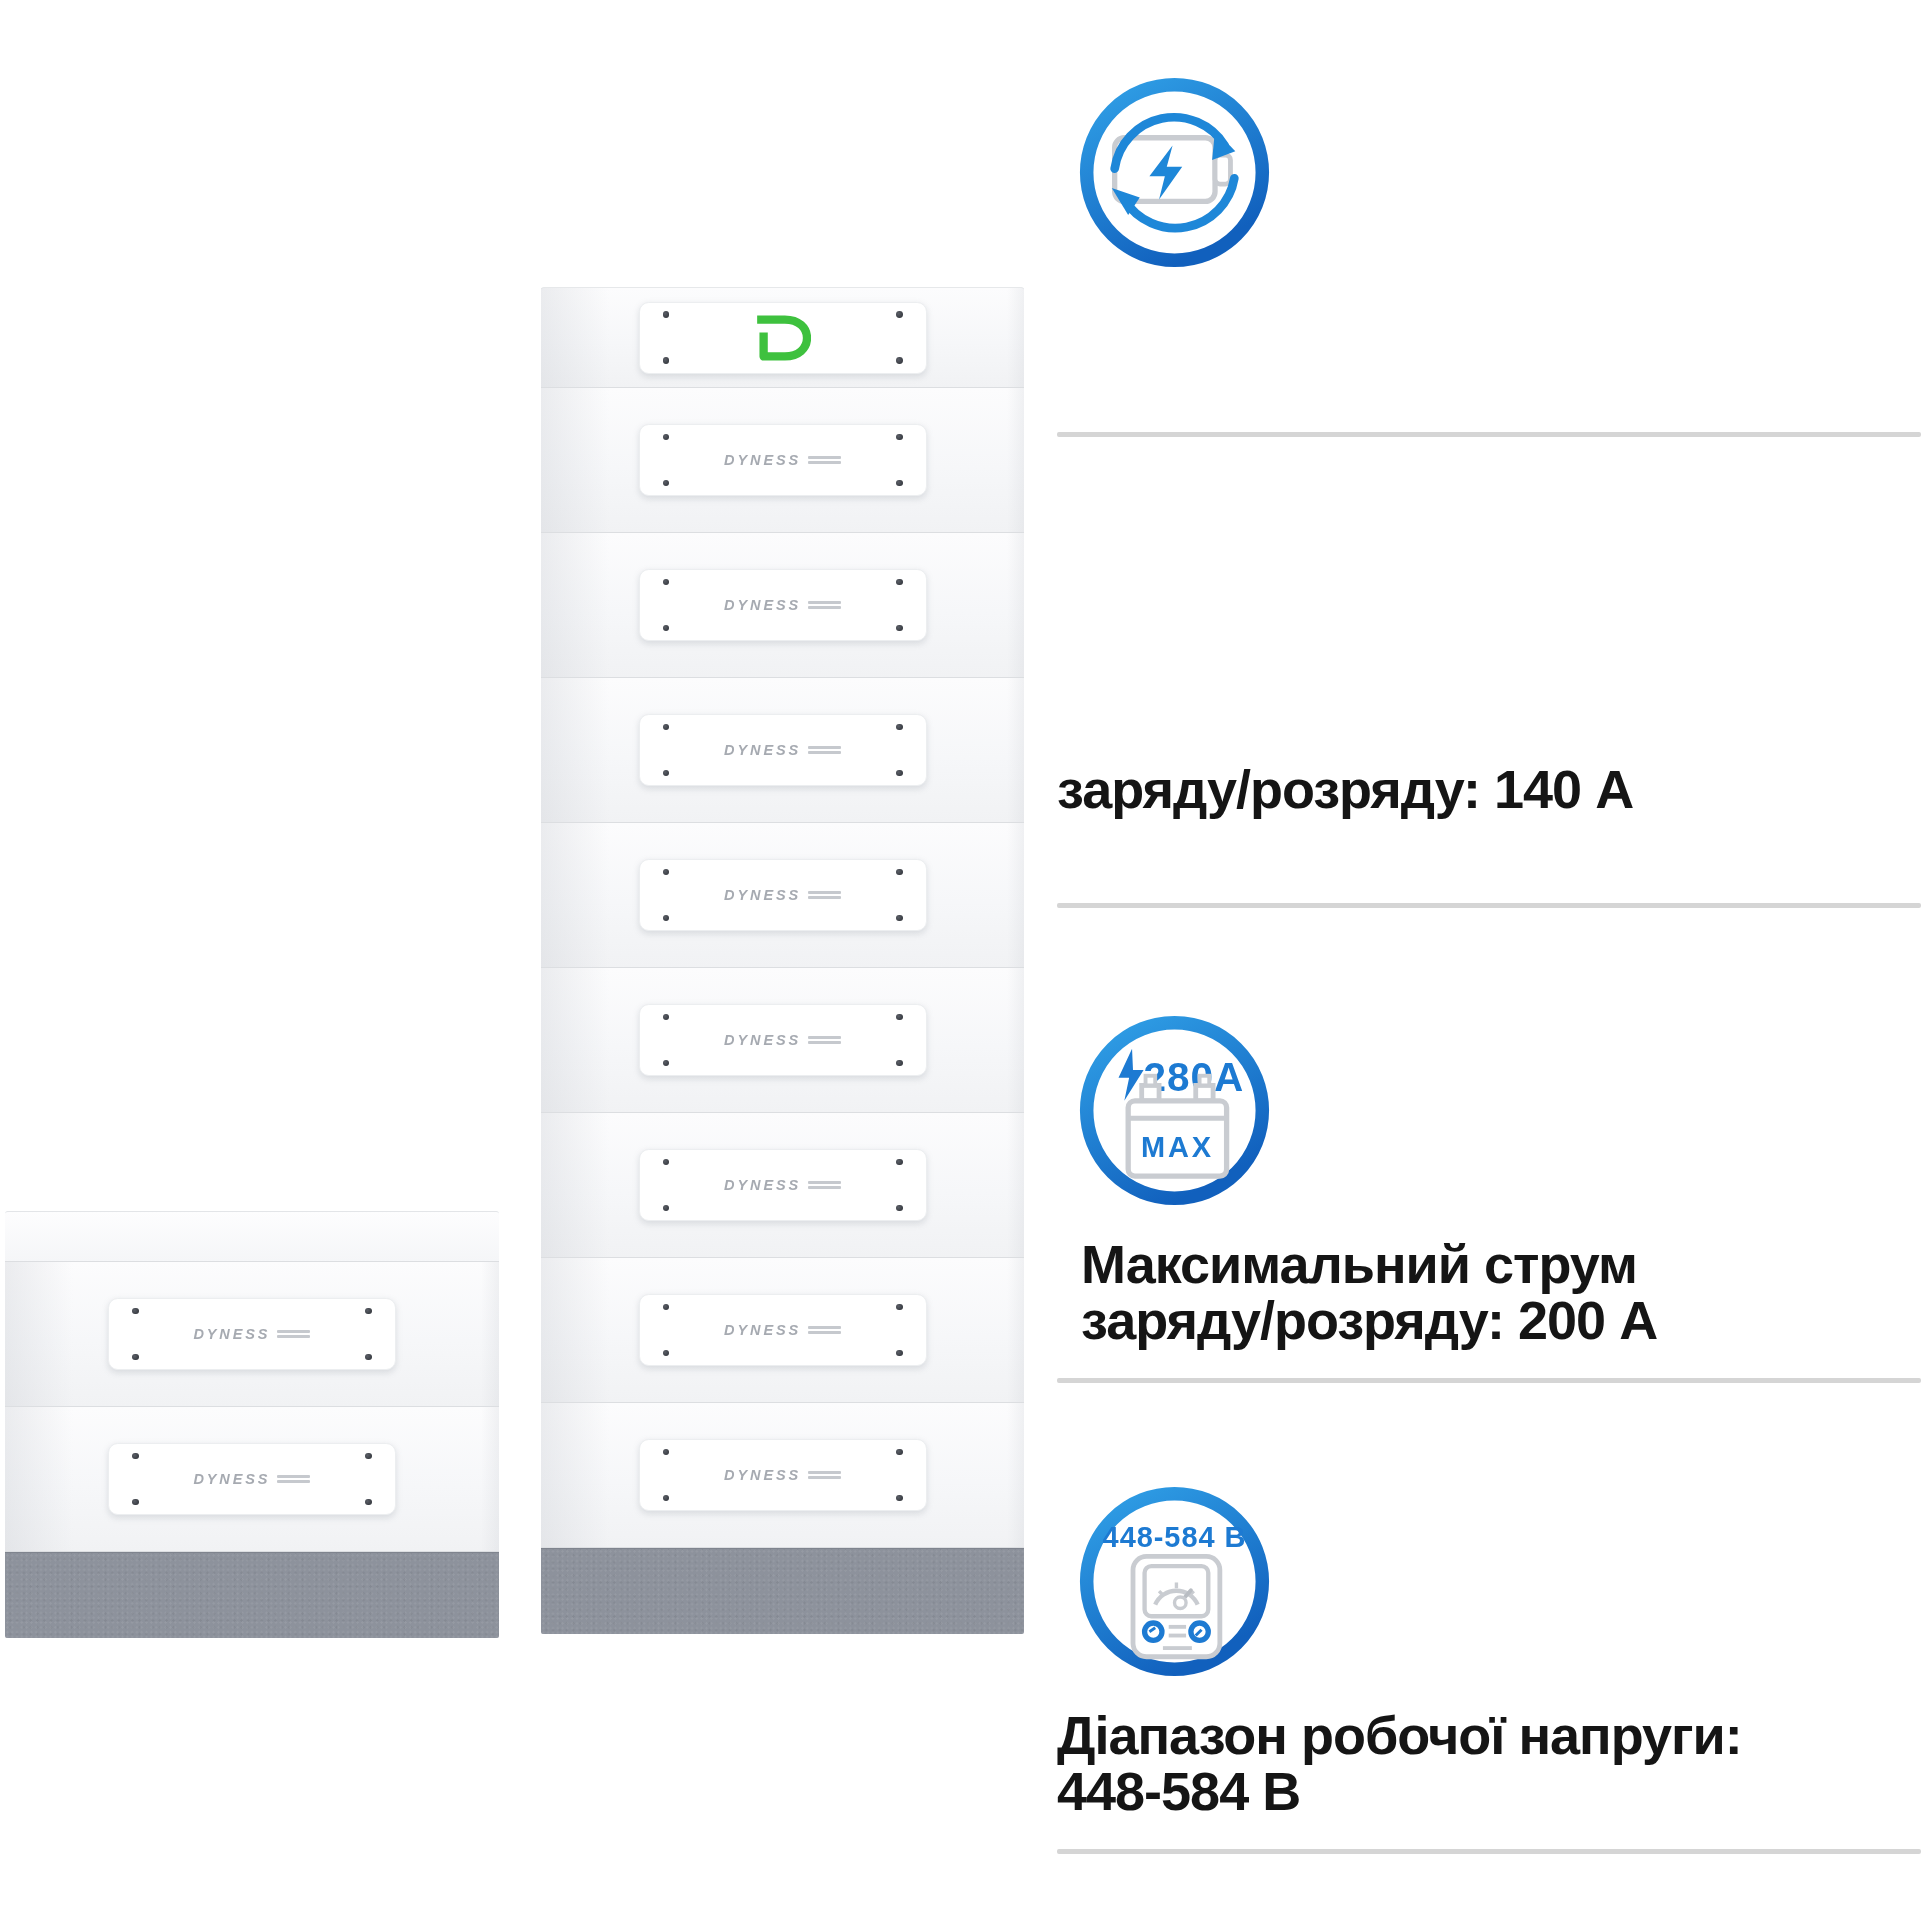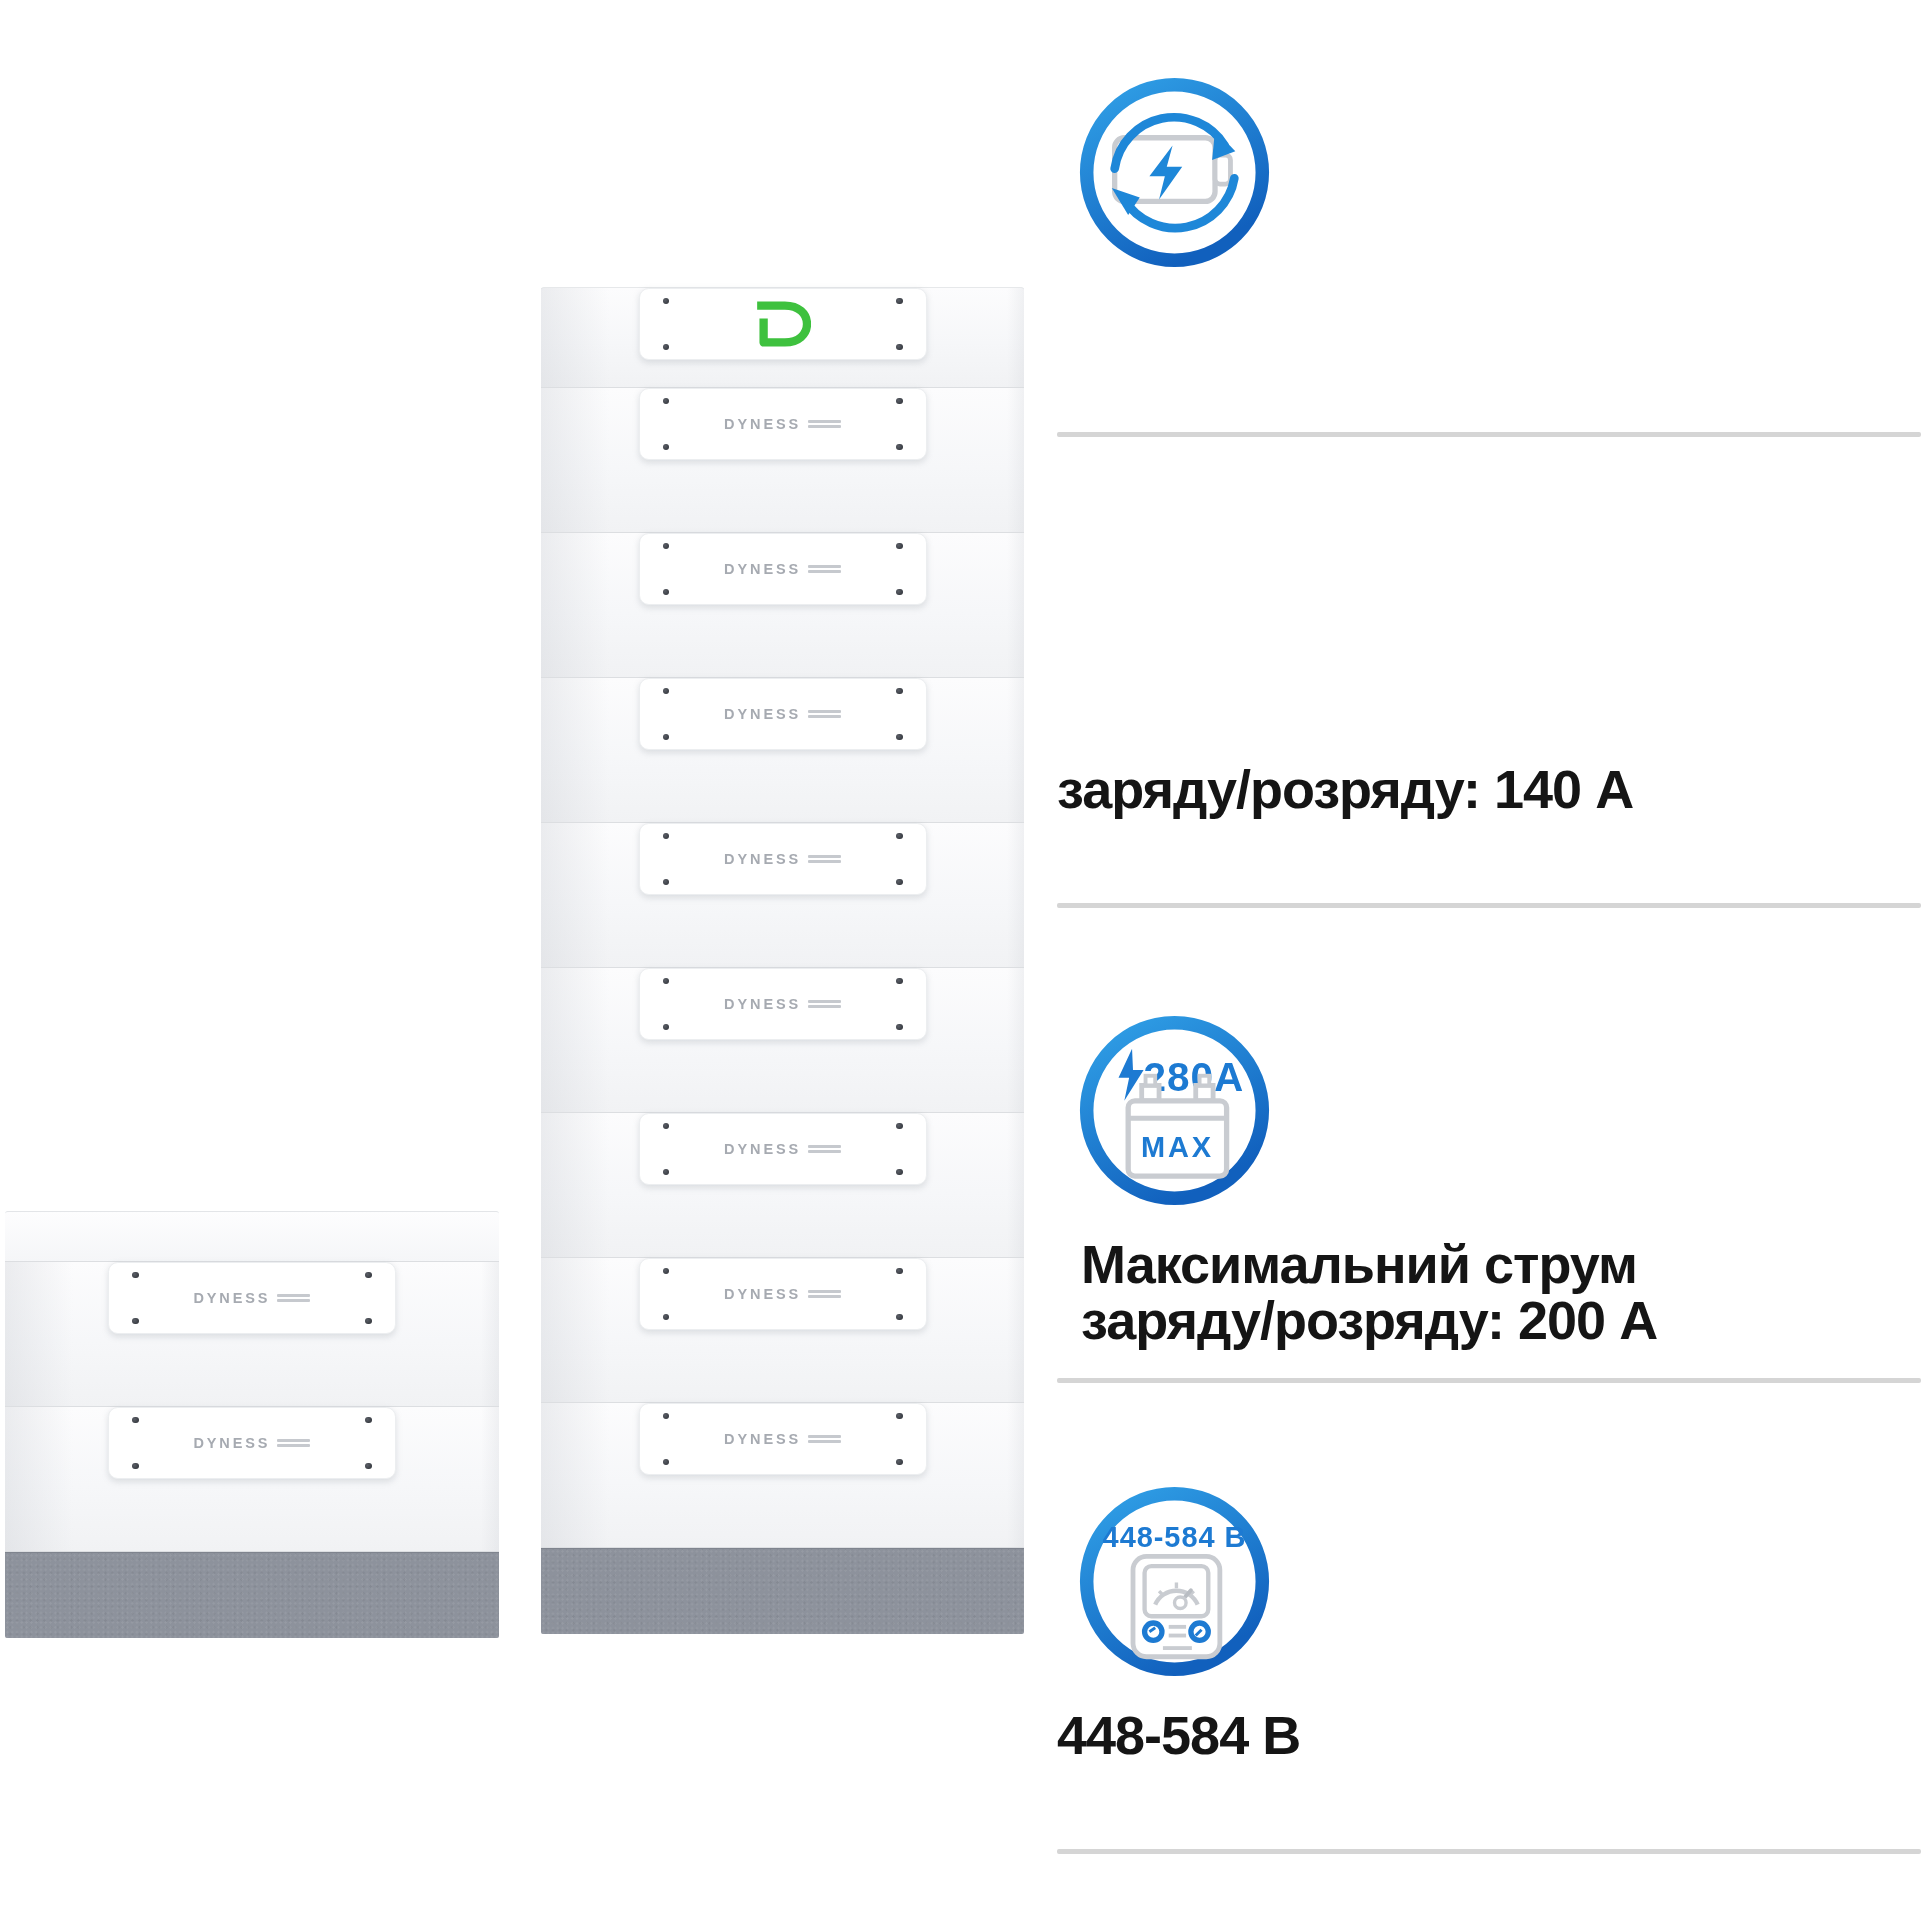--- a/index.html
+++ b/index.html
@@ -10,21 +10,21 @@
   .tower{position:absolute;}
   .tower-small{left:4.8px;top:1211px;width:494px;}
   .tower-tall{left:541px;top:287px;width:483px;}
 
   .lid{height:49px;background:linear-gradient(180deg,#fdfdfe,#f5f6f8);
        border-top:1px solid #e3e5e8;border-bottom:1.9px solid #dcdee1;border-radius:2.9px 2.9px 0 0;}
 
   .module{position:relative;height:144px;
           background:linear-gradient(180deg,#fcfcfd 0%,#f6f7f9 55%,#f1f2f4 100%);
           border-bottom:1.9px solid #dcdee1;
-          display:flex;justify-content:center;}
+          display:flex;align-items:center;justify-content:center;font-style:italic;}
   .module::before{content:"";position:absolute;left:0;top:0;bottom:0;width:68px;
           background:linear-gradient(90deg,rgba(203,206,212,.35),rgba(255,255,255,0));}
   .module::after{content:"";position:absolute;right:0;top:0;bottom:0;width:17.4px;
           background:linear-gradient(270deg,rgba(203,206,212,.25),rgba(255,255,255,0));}
   .module-top{height:99px;border-radius:2.9px 2.9px 0 0;border-top:1px solid #e6e8ea;}
 
   .panel{position:relative;width:286px;height:70px;background:#ffffff;border:1px solid #eceef0;
          border-radius:9.7px;box-shadow:0 2.9px 6.8px rgba(125,130,140,.22);
          display:flex;align-items:center;justify-content:center;z-index:2;}
   .screw{position:absolute;width:6.8px;height:6.8px;border-radius:50%;
@@ -307,18 +307,19 @@
       <circle cx="78" cy="152" r="9" fill="#ffffff" stroke="#1d7ad2" stroke-width="5.5"></circle>
       <line x1="74" y1="152" x2="80" y2="148" stroke="#1d7ad2" stroke-width="3"></line>
       <circle cx="126" cy="152" r="9" fill="#ffffff" stroke="#1d7ad2" stroke-width="5.5"></circle>
       <line x1="122" y1="156" x2="128" y2="150" stroke="#1d7ad2" stroke-width="3"></line>
       <line x1="94" y1="147" x2="112" y2="147" stroke="#c9ccd1" stroke-width="4"></line>
       <line x1="94" y1="156" x2="112" y2="156" stroke="#c9ccd1" stroke-width="4"></line>
       <line x1="88" y1="169" x2="118" y2="169" stroke="#c9ccd1" stroke-width="4"></line>
     </svg>
   </div>
   <div class="caption c4">
+    <div>Діапазон робочої напруги:</div>
     <div>448-584 В</div>
   </div>
   <div class="divider d4"></div>
 
 </div>
 
 
 </body></html>

